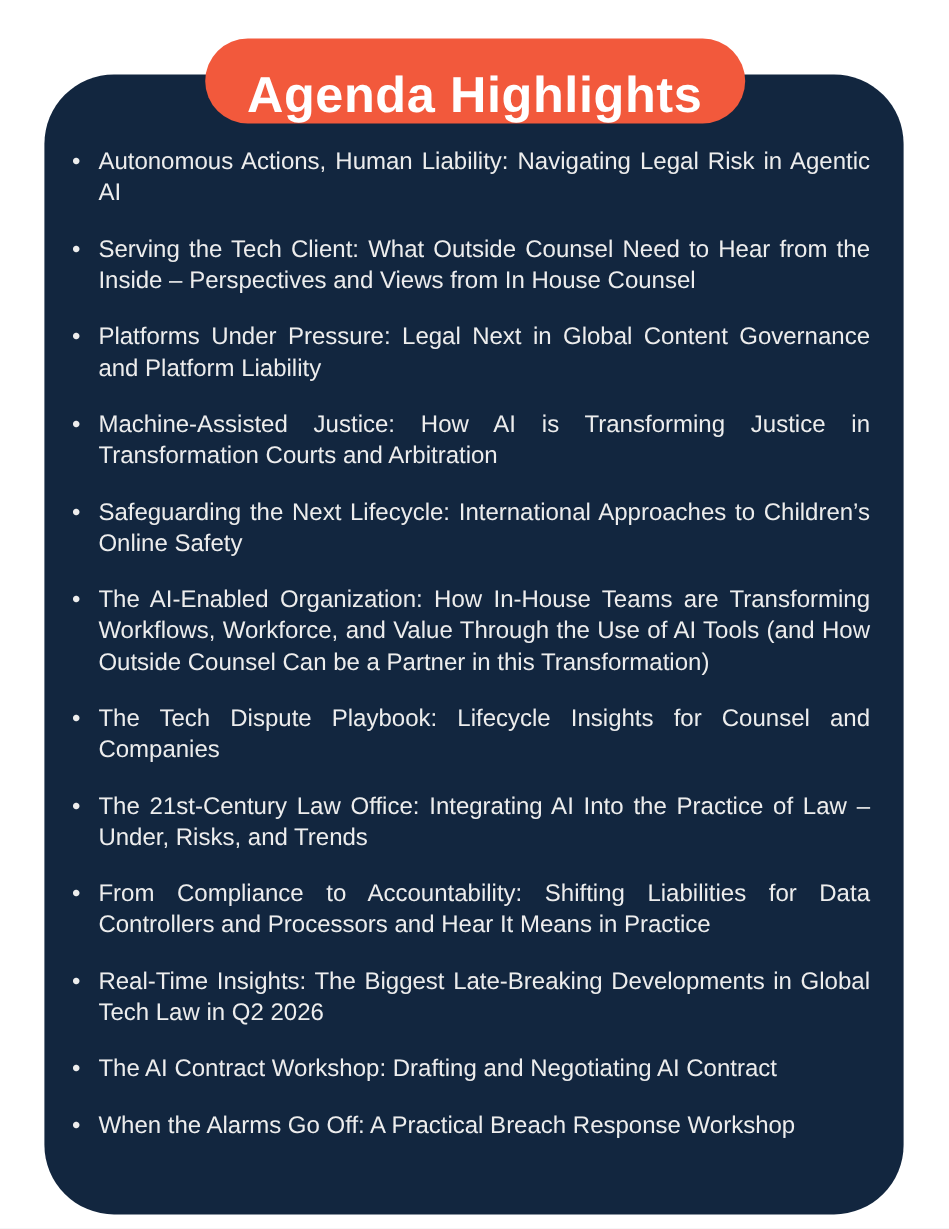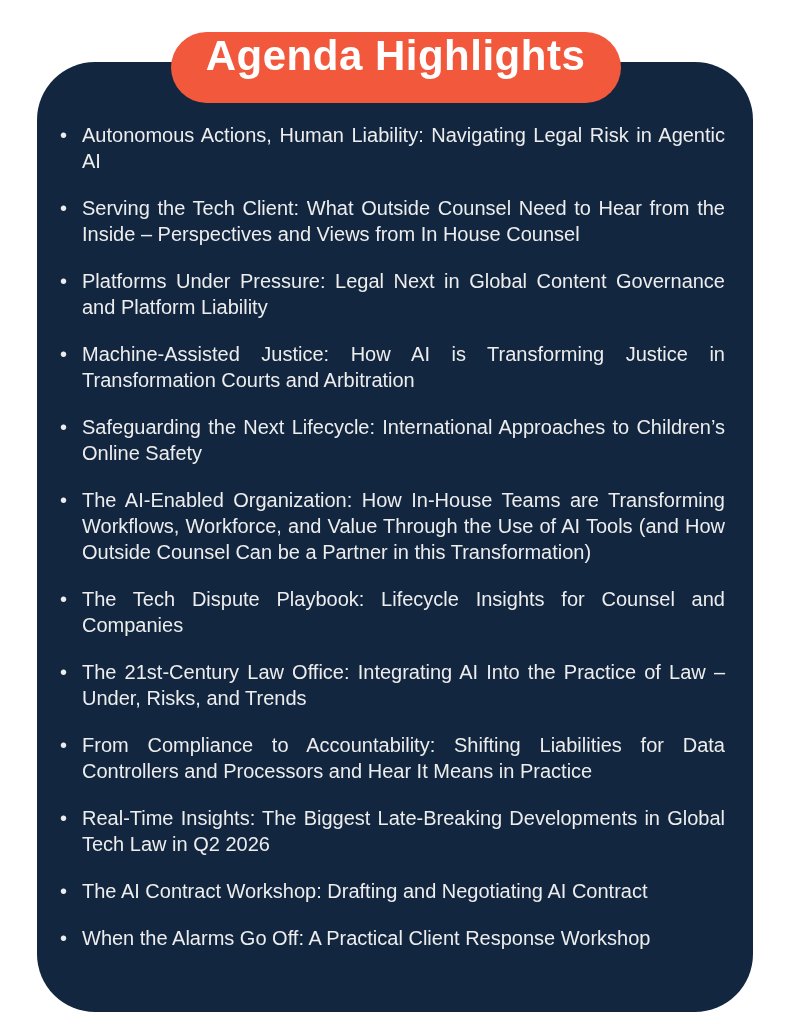--- a/index.html
+++ b/index.html
@@ -37,21 +37,21 @@
   .pill {
     position: absolute;
     top: 32px;
     left: 50%;
     transform: translateX(-50%);
     width: 450px;
     height: 71px;
     background: var(--pill-background);
     border-radius: 36px;
     display: flex;
-    align-items: flex-start;
+    align-items: flex-end;
     justify-content: center;
     z-index: 2;
   }
   .title {
     color: var(--title-text);
     font-size: 42px;
     font-weight: 800;
     letter-spacing: 0.5px;
     white-space: nowrap;
   }
@@ -147,20 +147,20 @@
           <span class="item-text">Real-Time Insights: The Biggest Late-Breaking Developments in Global Tech Law in Q2 2026</span>
         </li>
 
         <li class="agenda-item">
           <span class="dot">•</span>
           <span class="item-text">The AI Contract Workshop: Drafting and Negotiating AI Contract</span>
         </li>
 
         <li class="agenda-item">
           <span class="dot">•</span>
-          <span class="item-text">When the Alarms Go Off: A Practical Client Response Workshop</span>
+          <span class="item-text">When the Alarms Go Off: A Practical Breach Response Workshop</span>
         </li>
       </ul>
   </div>
   <div class="pill">
     <span class="title">Agenda Highlights</span>
   </div>
 </div>
 
 </body></html>

